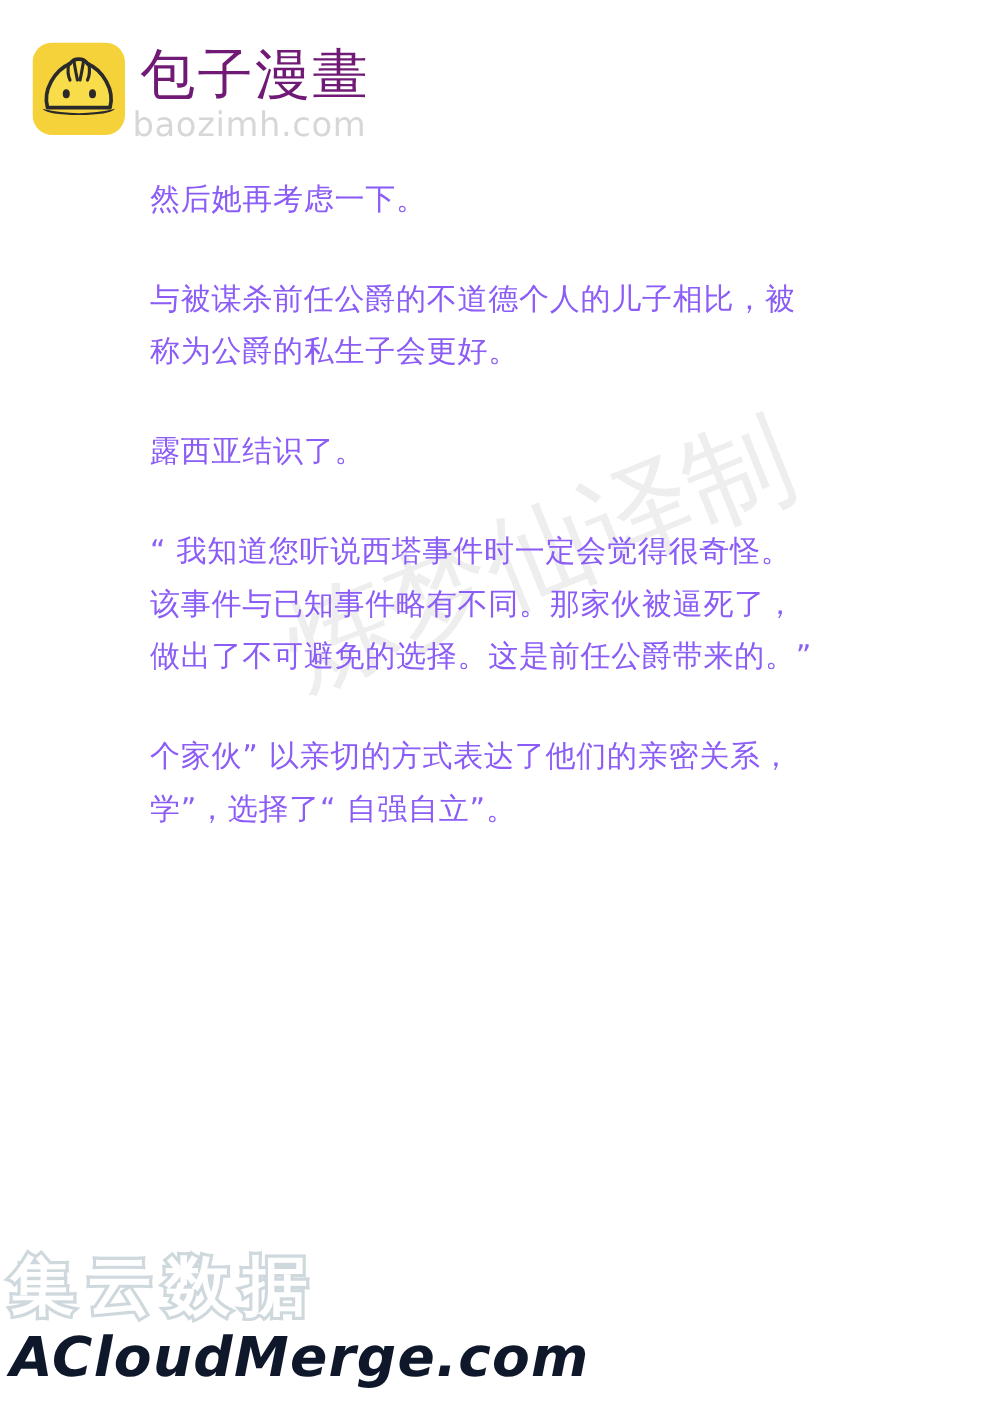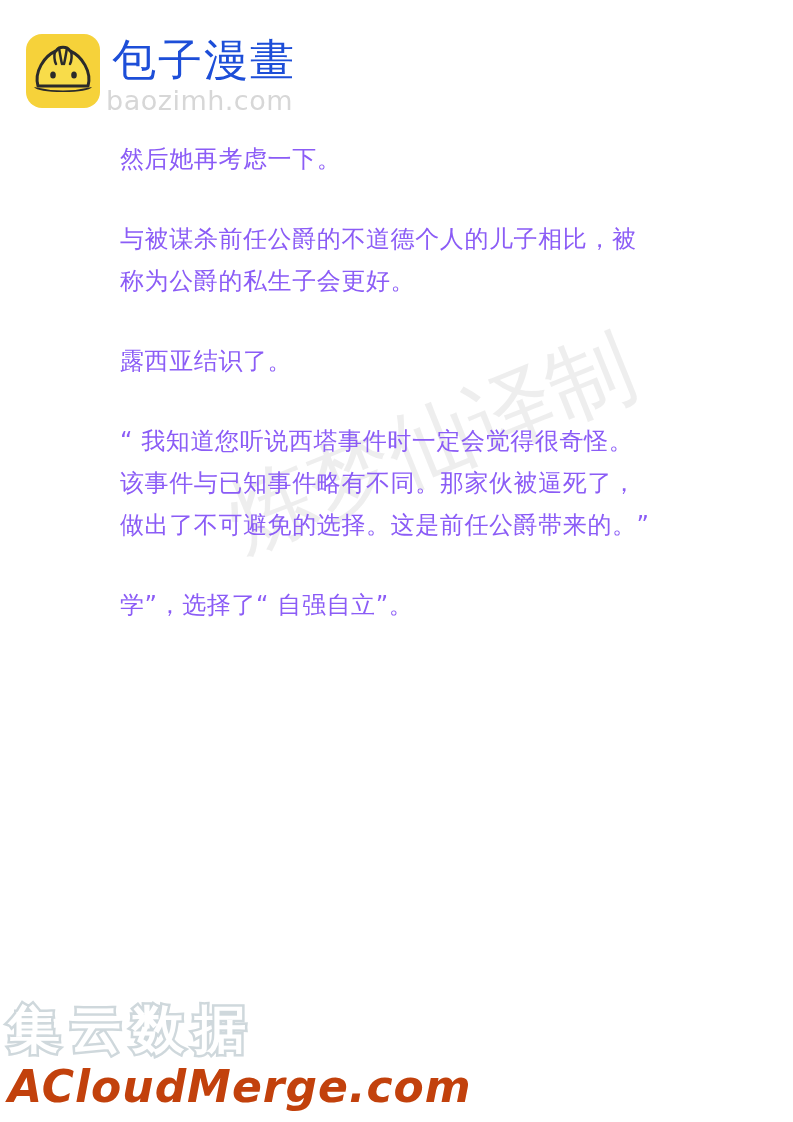--- a/index.html
+++ b/index.html
@@ -3,21 +3,21 @@
 <meta charset="utf-8">
 <style>
   html, body { margin:0; padding:0; }
   body {
     width:793px; height:1122px; background:#ffffff; position:relative; overflow:hidden;
     font-family:"DejaVu Sans", "Liberation Sans", sans-serif;
   }
   .logo { position:absolute; left:26px; top:34px; width:74px; height:74px; }
   .brand-cn {
     position:absolute; left:112px; top:36px; font-size:44px; line-height:48px;
-    color:#1d4ed8; letter-spacing:2px; font-weight:normal;
+    color:#701a75; letter-spacing:2px; font-weight:normal;
   }
   .brand-url {
     position:absolute; left:106px; top:86px; font-size:27px; line-height:30px;
     color:#d7d7d7; letter-spacing:0.5px;text-align:right;
   }
   .content { position:absolute; left:120px; top:138px; width:570px; }
   .para { margin:0 0 38px 0; }
   .line {
     display:block; font-size:24px; line-height:42px; color:#8b5cf6; white-space:nowrap;
     letter-spacing:0.6px;
@@ -28,21 +28,21 @@
     font-family:"DejaVu Serif", serif; pointer-events:none;
   }
   .wm-cloud {
     position:absolute; left:8px; top:985px; font-size:52px; line-height:88px; font-weight:bold;
     color:#ffffff; letter-spacing:10px;
     -webkit-text-stroke:5px #cfd8dc; paint-order:stroke fill;
     text-shadow:0 0 0 #cfd8dc;
   }
   .wm-acm {
     position:absolute; left:8px; top:1062px; font-size:44px; line-height:50px; font-weight:bold;
-    font-style:italic; color:#c2410c; letter-spacing:1px;
+    font-style:italic; color:#0f172a; letter-spacing:1px;
     font-family:"DejaVu Sans", sans-serif;
   }
 </style>
 </head>
 <body>
 
 <svg class="logo" viewBox="0 0 74 74">
   <rect x="0" y="0" width="74" height="74" rx="16" ry="16" fill="#f6d23a"></rect>
   <path d="M12 52 C8 38 18 22 30 17 C33 12 41 12 44 17 C56 22 66 38 62 52 Z" fill="#f8dc4a" stroke="#2a2a2a" stroke-width="3" stroke-linejoin="round"></path>
   <path d="M33 14 C34 20 35 26 36 30" fill="none" stroke="#2a2a2a" stroke-width="2.5" stroke-linecap="round"></path>
@@ -68,18 +68,19 @@
   </div>
   <div class="para">
     <span class="line">露西亚结识了。</span>
   </div>
   <div class="para">
     <span class="line">“ 我知道您听说西塔事件时一定会觉得很奇怪。</span>
     <span class="line">该事件与已知事件略有不同。那家伙被逼死了，</span>
     <span class="line">做出了不可避免的选择。这是前任公爵带来的。”</span>
   </div>
   <div class="para">
+    <span class="line">个家伙” 以亲切的方式表达了他们的亲密关系，</span>
     <span class="line">学”，选择了“ 自强自立”。</span>
   </div>
 </div>
 
 <div class="wm-cloud">集云数据</div>
 <div class="wm-acm">ACloudMerge.com</div>
 
 </body></html>

